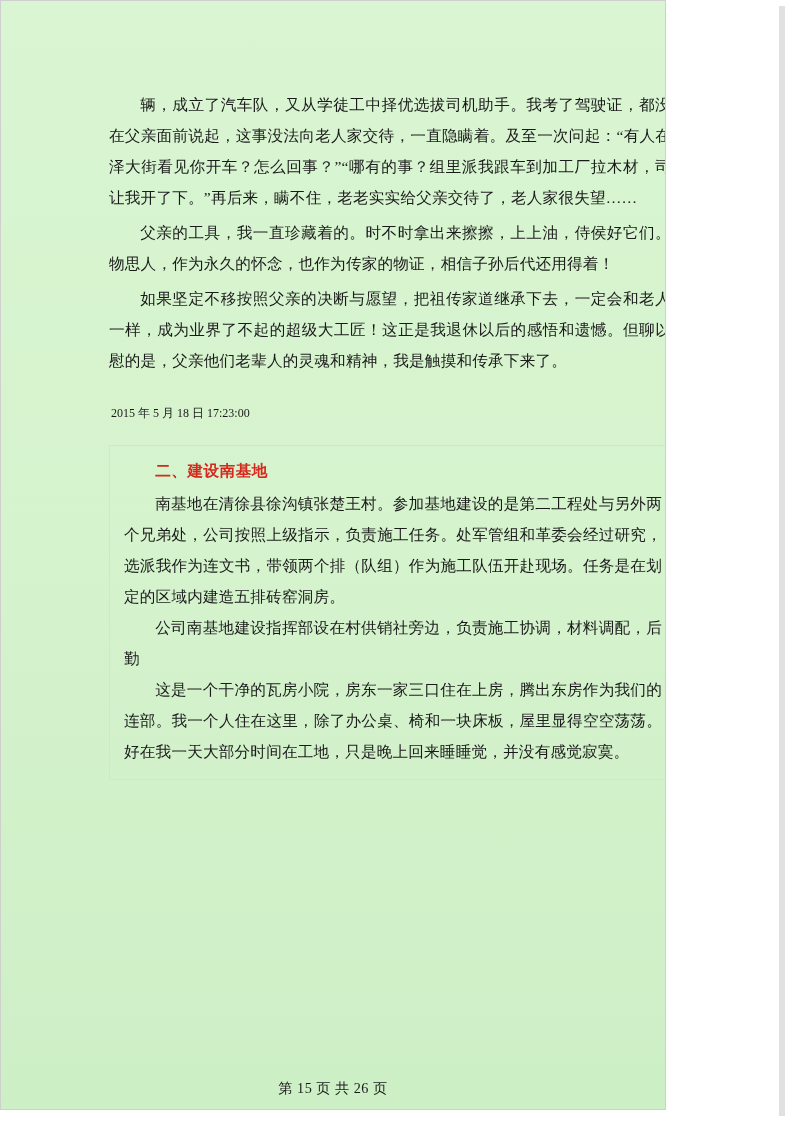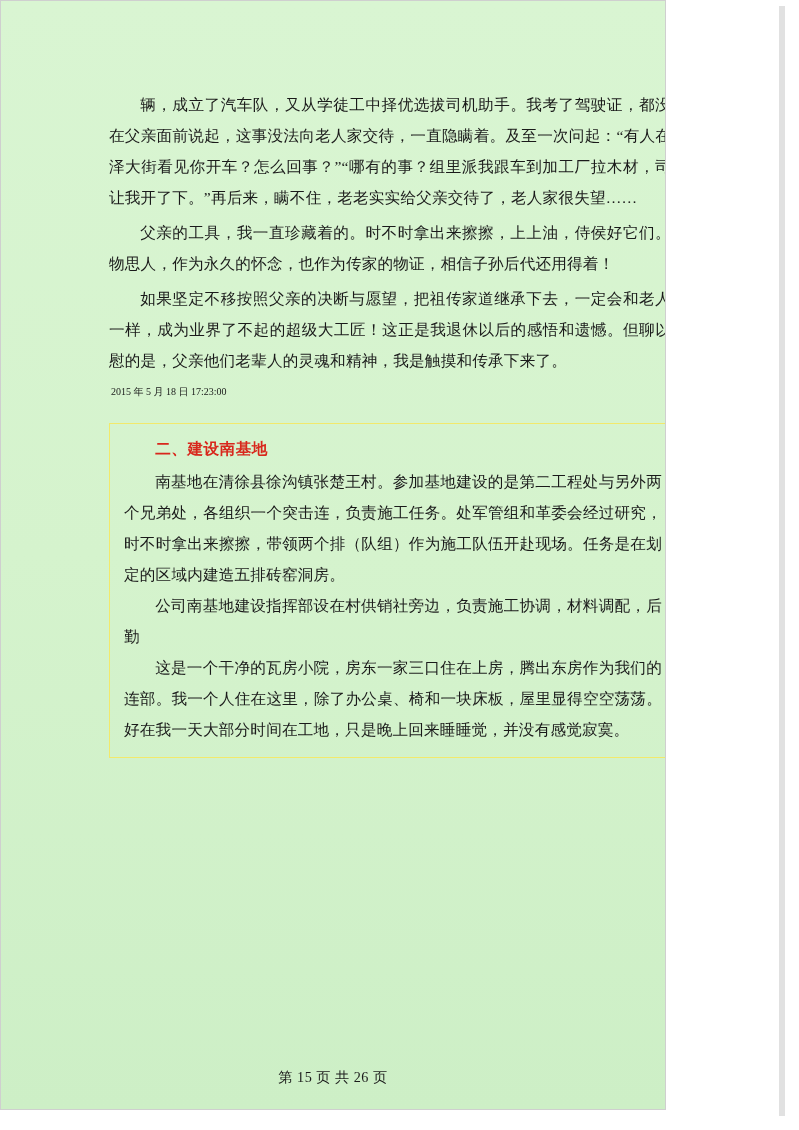--- a/index.html
+++ b/index.html
@@ -47,24 +47,24 @@
     text-justify: inter-ideograph;
     letter-spacing: 0.2px;
   }
   p.indent {
     text-indent: 2em;
   }
   .para-block p + p {
     margin-top: 4px;
   }
   .timestamp {
-    font-size: 10px;
+    font-size: 12px;
     line-height: 31px;
     color: #1a1a1a;
-    margin-top: 0;
+    margin-top: 22px;
     padding-left: 2px;
     font-family: "Liberation Serif", "DejaVu Serif", serif;
   }
   .boxed {
     margin-top: 16px;
     border: 1px solid #f2e96b;
     background: transparent;
     padding: 10px 24px 12px 14px;
     box-sizing: border-box;
     width: 578px;
@@ -75,21 +75,21 @@
     font-size: 15.6px;
     line-height: 30px;
     text-indent: 2em;
     margin-bottom: 2px;
     letter-spacing: 0.5px;
   }
   .footer {
     position: absolute;
     left: 0;
     right: 0;
-    bottom: 22px;
+    bottom: 11px;
     text-align: center;
     font-size: 14.2px;
     color: #1a1a1a;
     letter-spacing: 0.5px;
   }
 </style>
 </head>
 <body>
 
 <div class="page">
@@ -98,21 +98,21 @@
     <div class="para-block">
       <p class="indent">辆，成立了汽车队，又从学徒工中择优选拔司机助手。我考了驾驶证，都没敢在父亲面前说起，这事没法向老人家交待，一直隐瞒着。及至一次问起：“有人在迎泽大街看见你开车？怎么回事？”“哪有的事？组里派我跟车到加工厂拉木材，司机让我开了下。”再后来，瞒不住，老老实实给父亲交待了，老人家很失望……</p>
       <p class="indent">父亲的工具，我一直珍藏着的。时不时拿出来擦擦，上上油，侍侯好它们。睹物思人，作为永久的怀念，也作为传家的物证，相信子孙后代还用得着！</p>
       <p class="indent">如果坚定不移按照父亲的决断与愿望，把祖传家道继承下去，一定会和老人家一样，成为业界了不起的超级大工匠！这正是我退休以后的感悟和遗憾。但聊以心慰的是，父亲他们老辈人的灵魂和精神，我是触摸和传承下来了。</p>
     </div>
 
     <div class="timestamp">2015 年 5 月 18 日 17:23:00</div>
 
     <div class="boxed">
       <div class="section-heading">二、建设南基地</div>
-      <p class="indent">南基地在清徐县徐沟镇张楚王村。参加基地建设的是第二工程处与另外两个兄弟处，各组织一个突击连，负责施工任务。处军管组和革委会经过研究，时不时拿出来擦擦，带领两个排（队组）作为施工队伍开赴现场。任务是在划定的区域内建造五排砖窑洞房。</p>
+      <p class="indent">南基地在清徐县徐沟镇张楚王村。参加基地建设的是第二工程处与另外两个兄弟处，公司按照上级指示，负责施工任务。处军管组和革委会经过研究，选派我作为连文书，带领两个排（队组）作为施工队伍开赴现场。任务是在划定的区域内建造五排砖窑洞房。</p>
       <p class="indent">公司南基地建设指挥部设在村供销社旁边，负责施工协调，材料调配，后勤</p>
       <p class="indent">这是一个干净的瓦房小院，房东一家三口住在上房，腾出东房作为我们的连部。我一个人住在这里，除了办公桌、椅和一块床板，屋里显得空空荡荡。好在我一天大部分时间在工地，只是晚上回来睡睡觉，并没有感觉寂寞。</p>
     </div>
 
   </div>
 
   <div class="footer">第 15 页 共 26 页</div>
 </div>
 <div class="page-shadow"></div>
 

